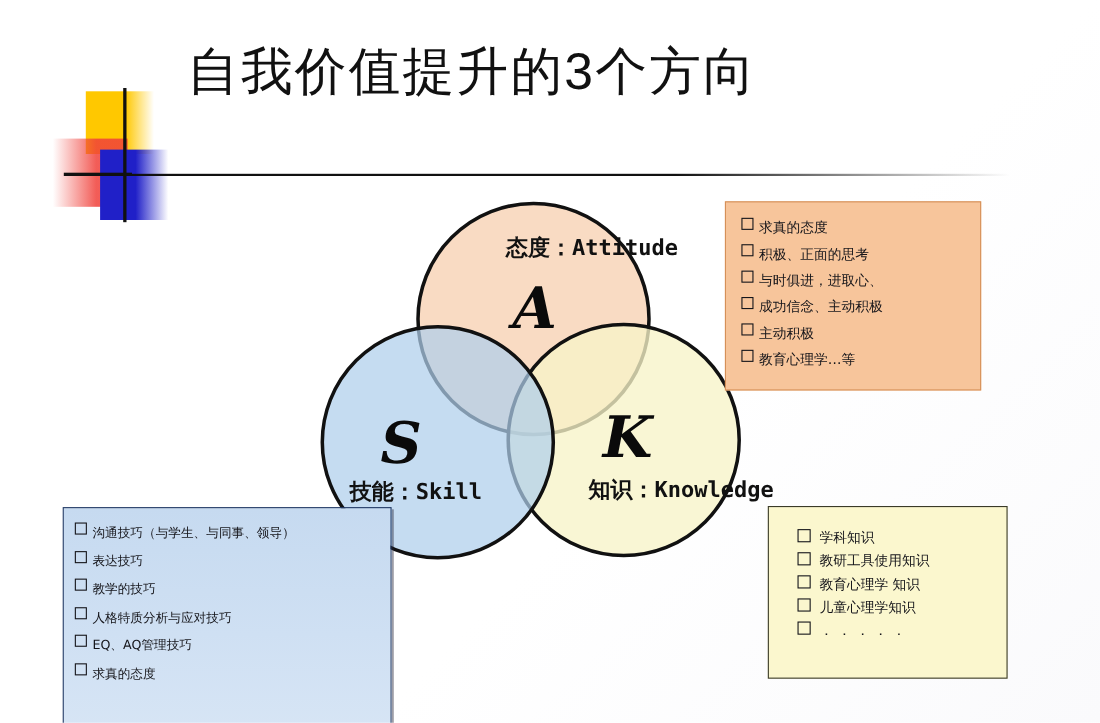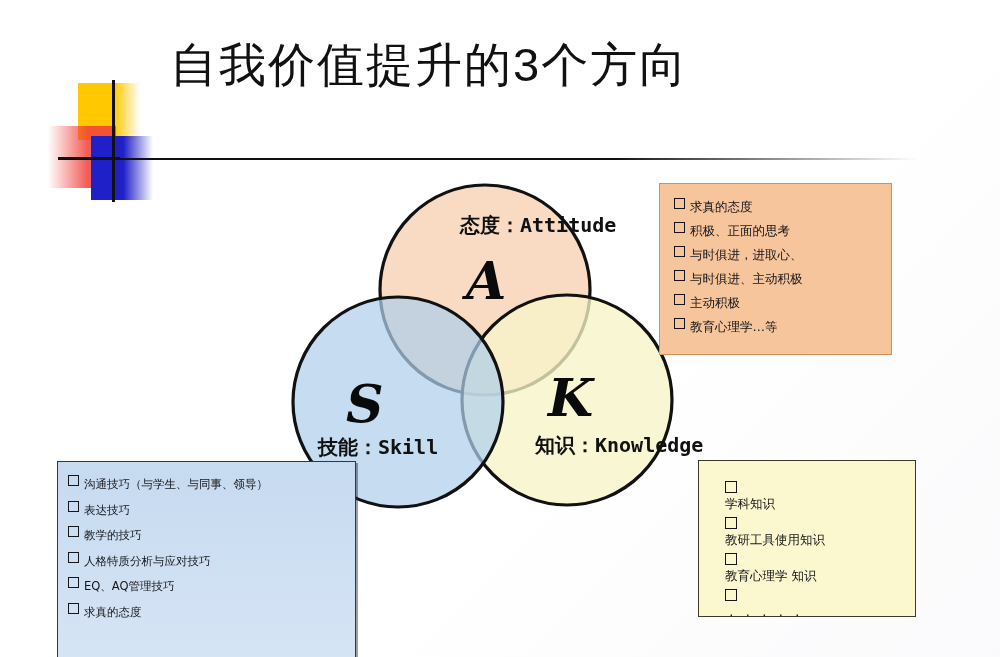--- a/index.html
+++ b/index.html
@@ -98,21 +98,21 @@
     padding:10px 0 0 10px;
     margin-top:32px;
   }
   .box-skill li{font-size:11.5px;line-height:25.5px;}
 
   .box-knowledge{
     left:698px;top:460px;width:218px;height:157px;
     background:#FBF7CE;border:1.2px solid #3A3A28;
     padding:17px 0 0 26px;
   }
-  .box-knowledge li{font-size:12.5px;line-height:21px;flex-direction:column;}
+  .box-knowledge li{font-size:12.5px;line-height:21px;}
   .box-knowledge .chk{width:10px;height:10px;margin-right:8px;}
 </style>
 </head>
 <body>
 
 <div id="slide">
 
   <div class="deco">
     <div class="deco-sq sq-yellow"></div>
     <div class="deco-sq sq-red"></div>
@@ -152,21 +152,21 @@
         <li>
           <span class="chk"></span>
           <span>积极、正面的思考</span>
         </li>
         <li>
           <span class="chk"></span>
           <span>与时俱进，进取心、</span>
         </li>
         <li>
           <span class="chk"></span>
-          <span>与时俱进、主动积极</span>
+          <span>成功信念、主动积极</span>
         </li>
         <li>
           <span class="chk"></span>
           <span>主动积极</span>
         </li>
         <li>
           <span class="chk"></span>
           <span>教育心理学…等</span>
         </li>
       </ul>
@@ -210,18 +210,22 @@
         <li>
           <span class="chk"></span>
           <span>教研工具使用知识</span>
         </li>
         <li>
           <span class="chk"></span>
           <span>教育心理学 知识</span>
         </li>
         <li>
           <span class="chk"></span>
+          <span>儿童心理学知识</span>
+        </li>
+        <li>
+          <span class="chk"></span>
           <span>． ． ． ． ．</span>
         </li>
       </ul>
   </div>
 
 </div>
 
 </body></html>

